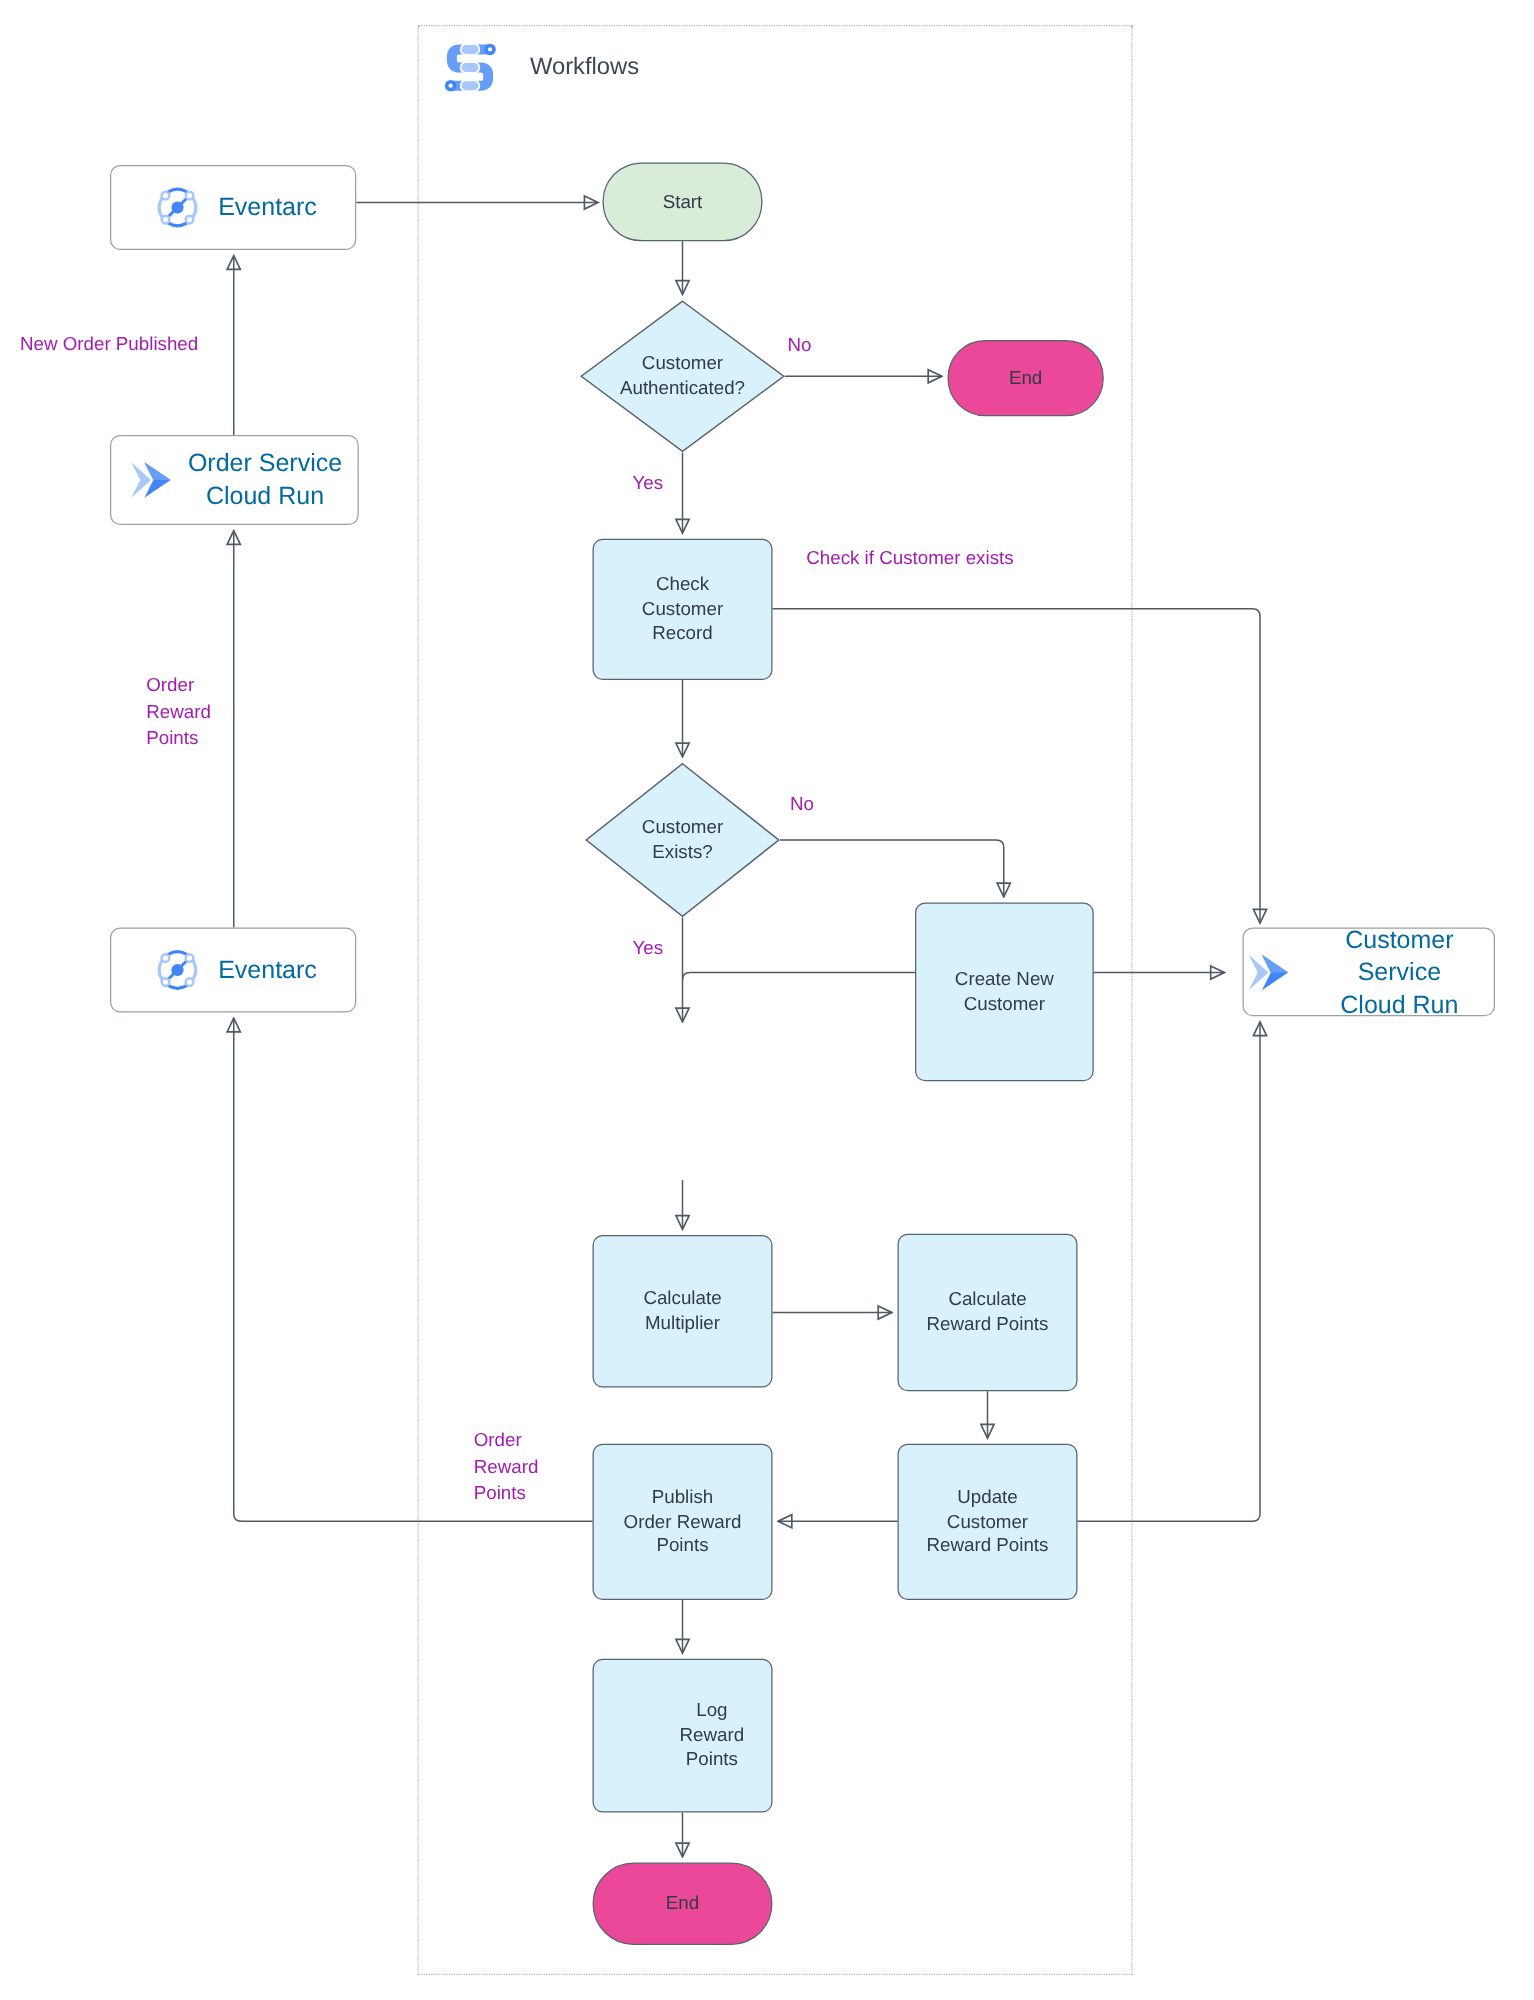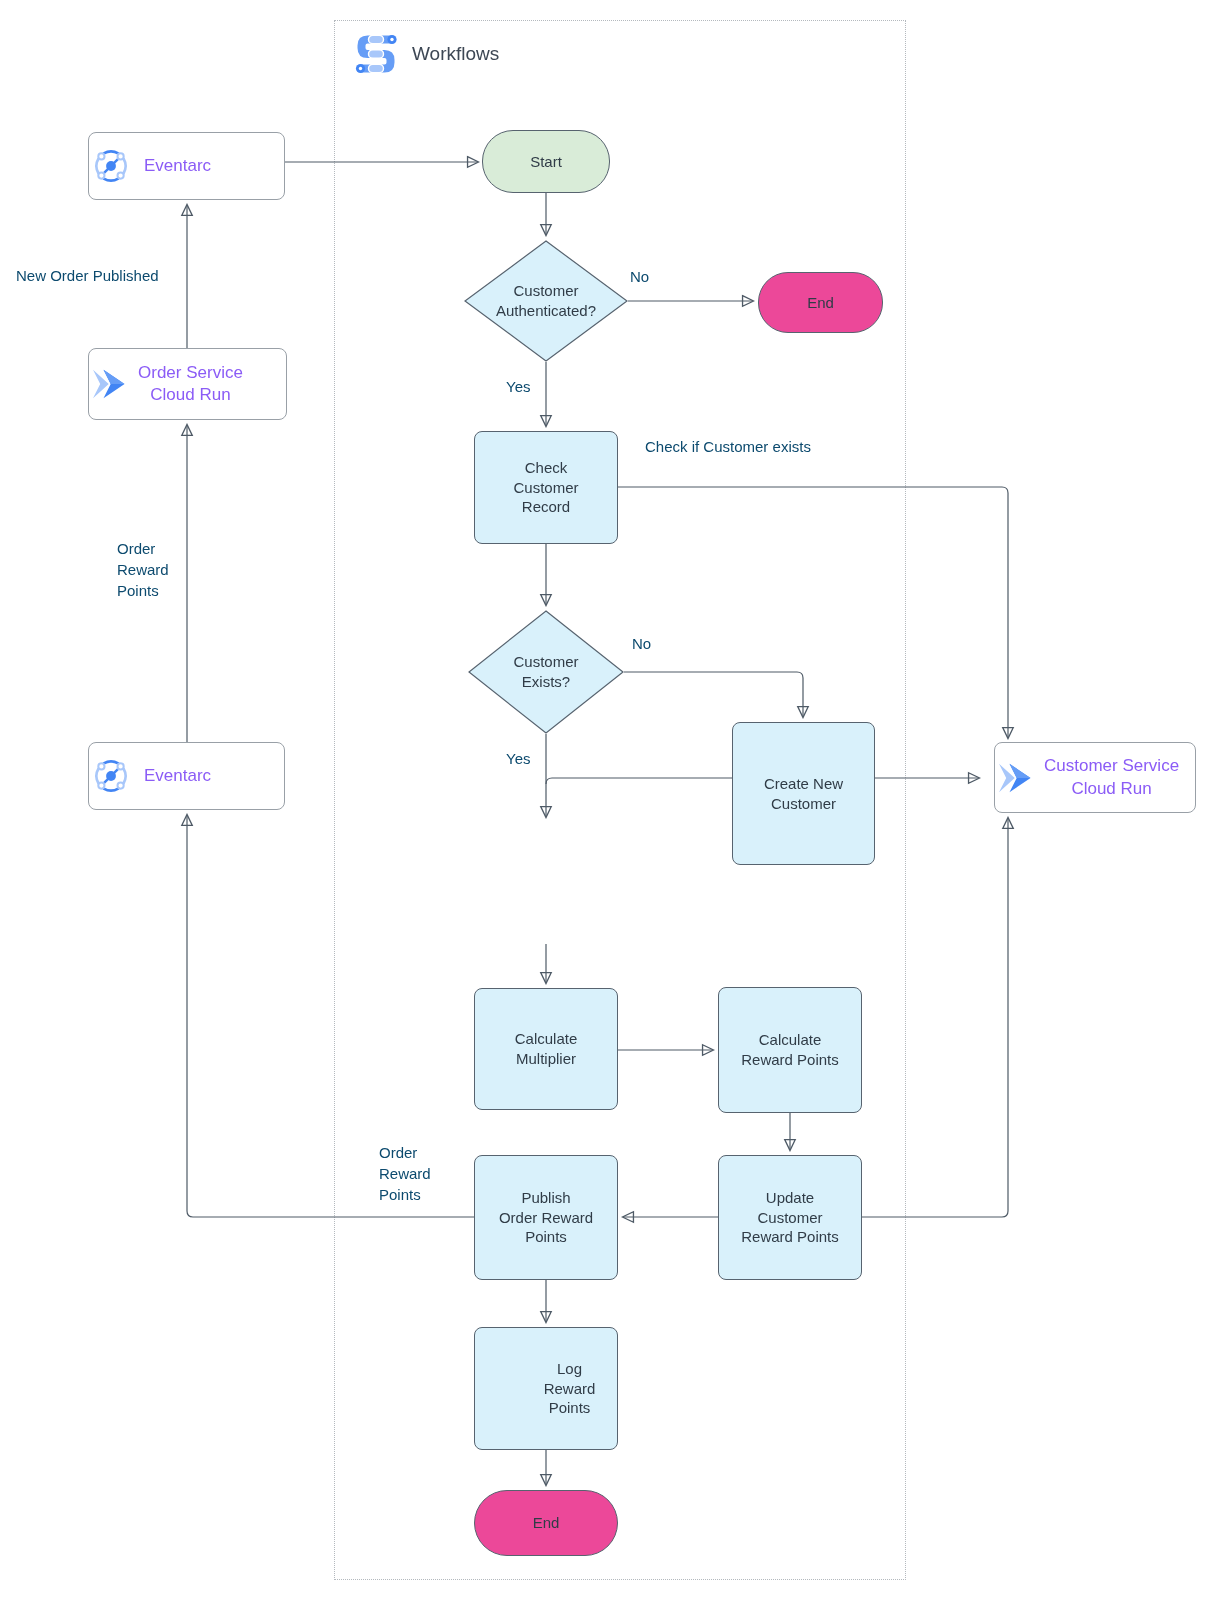--- a/index.html
+++ b/index.html
@@ -2,47 +2,47 @@
 <html><head>
 <meta charset="utf-8">
 <style>
   html,body{margin:0;padding:0;background:#ffffff;}
   body{font-family:"Liberation Sans","DejaVu Sans",sans-serif;color:#303c47;}
   #canvas{position:relative;width:1227px;height:1600px;background:#ffffff;overflow:hidden;}
 
   
   .wf-container{position:absolute;left:334px;top:20px;width:570px;height:1558px;
     border:1.5px dotted #b4b9be;background:transparent;}
-  .wf-header{position:absolute;left:352px;top:30px;display:flex;align-items:center;gap:12px;}
+  .wf-header{position:absolute;left:352px;top:30px;display:flex;align-items:center;gap:24px;}
   .wf-title{font-size:19px;color:#3d4754;}
 
   
   svg.edges{position:absolute;left:0;top:0;width:1227px;height:1600px;pointer-events:none;}
   svg.edges path{fill:none;stroke:#4e5a66;stroke-width:1.2px;}
 
   
   .node{position:absolute;display:flex;align-items:center;justify-content:center;
     box-sizing:border-box;text-align:center;font-size:15px;line-height:1.32;}
   .proc{background:#d9f1fb;border:1px solid #57636f;border-radius:8px;}
   .pill{border:1px solid #57636f;}
   .pill.green{background:#d9ecd8;}
   .pill.red{background:#ec4899;}
   .diamond{background:transparent;border:none;}
   .diamond svg{position:absolute;left:0;top:0;width:100%;height:100%;}
   .diamond .lbl{position:relative;z-index:1;}
   .lbl{white-space:pre-line;}
 
   
-  .ext{position:absolute;display:flex;align-items:center;gap:11px;
+  .ext{position:absolute;display:flex;align-items:center;justify-content:center;gap:11px;
     background:#ffffff;border:1px solid #99a0a7;border-radius:8px;box-sizing:border-box;
-    font-size:17px;color:#8b5cf6;text-align:center;}
+    font-size:20px;color:#0369a1;text-align:center;}
   .ext .lbl{line-height:1.3;}
 
   
-  .edge-label{position:absolute;font-size:15px;color:#0c4a6e;white-space:pre-line;line-height:1.4;}
+  .edge-label{position:absolute;font-size:15px;color:#a21caf;white-space:pre-line;line-height:1.4;}
   .icon{flex:0 0 auto;display:block;}
 </style>
 </head>
 <body>
 
 <div id="canvas">
 
   <svg width="0" height="0" style="position:absolute" aria-hidden="true">
     <defs>
       <g id="ic-workflows">

